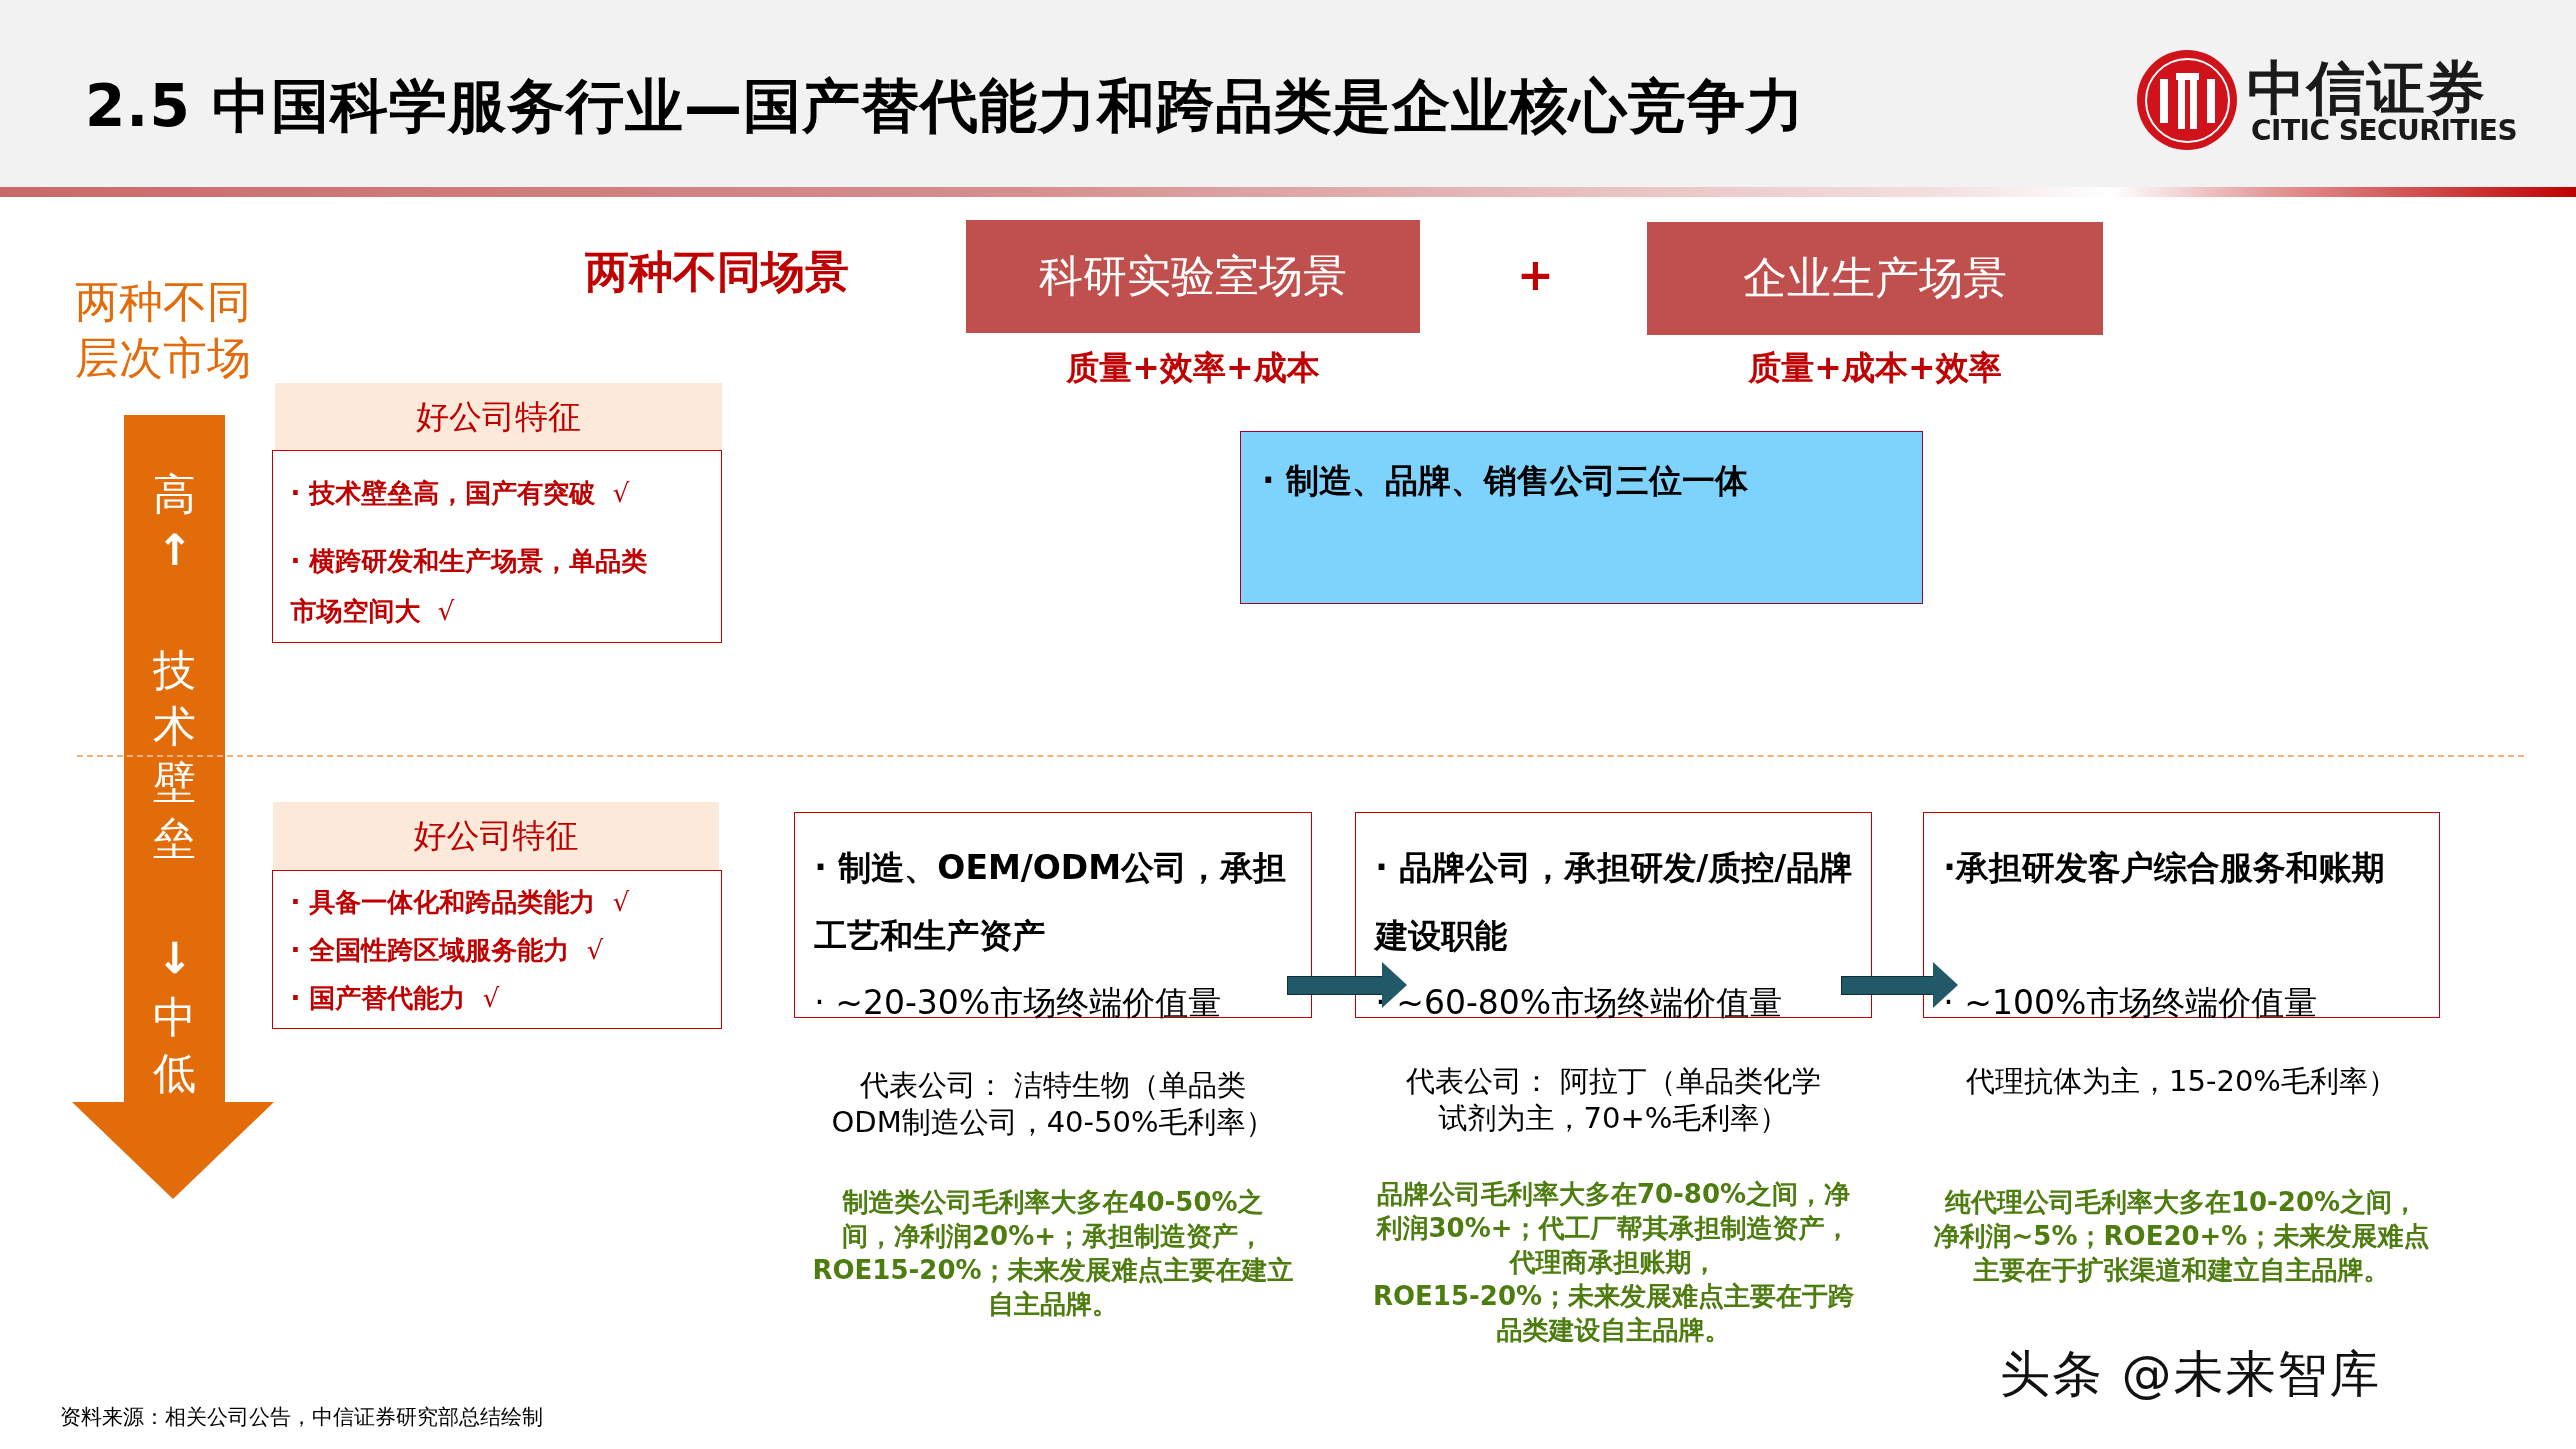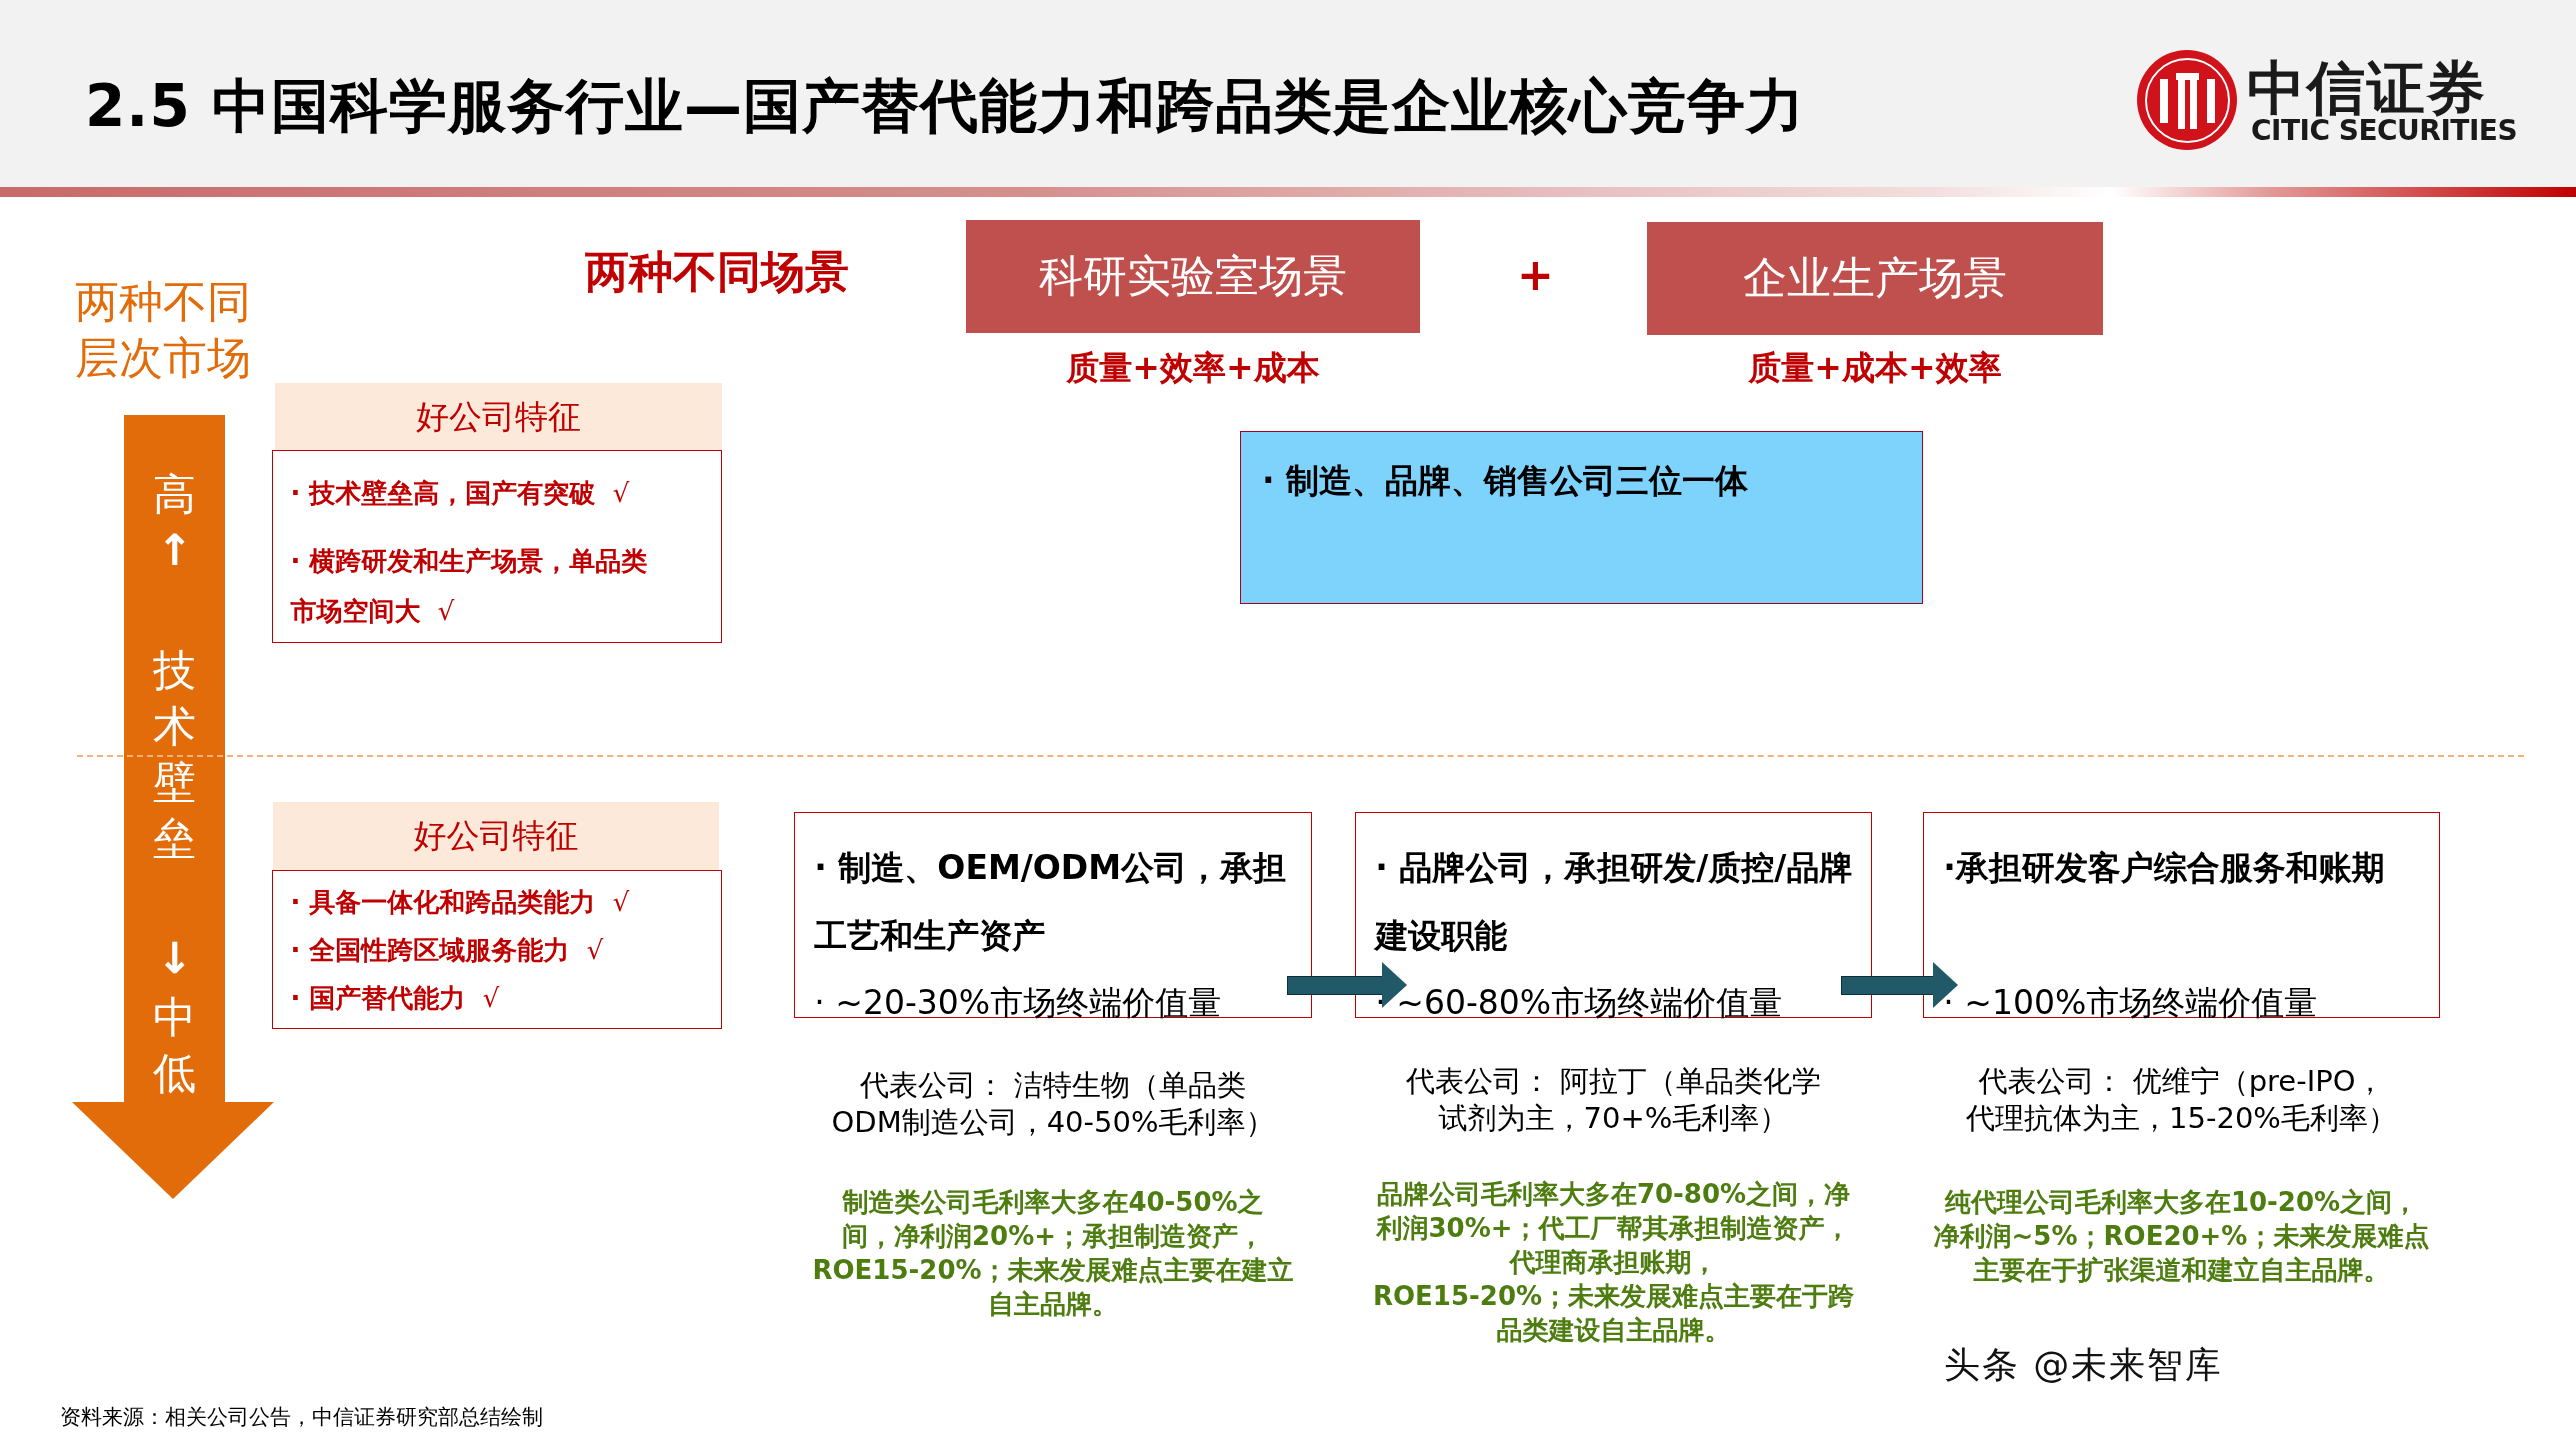--- a/index.html
+++ b/index.html
@@ -46,21 +46,21 @@
     
     .chain-box { top: 812px; height: 206px; border: 1.9px solid #c00000; background: #fff; }
     .chain-head { position: absolute; left: 19.3px; right: 13.5px; top: 21px; font-size: 33px; font-weight: bold; line-height: 68px; }
     .chain-value { position: absolute; left: 19.3px; top: 168px; font-size: 33px; white-space: nowrap; }
     .chain-arrow { height: 19.3px; background: #215968; border: 1.9px solid #0f2f38; }
     .chain-arrow-head { width: 0; height: 0; border-top: 23px solid transparent; border-bottom: 23px solid transparent; border-left: 25px solid #215968; }
     .rep { font-size: 29px; line-height: 37px; color: #000; text-align: center; }
     .note { font-size: 26px; line-height: 34px; color: #4d7c0f; font-weight: bold; text-align: center; }
 
     .footer-source { left: 60px; top: 1403px; font-size: 21px; color: #000; white-space: nowrap; }
-    .watermark { left: 1944px; top: 1341px; font-size: 36px; color: #111; white-space: nowrap; letter-spacing: 1.9px; text-align: right; }
+    .watermark { left: 2000px; top: 1341px; font-size: 50px; color: #111; white-space: nowrap; letter-spacing: 1.9px; text-align: right; }
   </style>
 </head>
 <body>
 
 <div class="abs header"></div>
 <div class="abs header-stripe"></div>
 <div class="abs page-title">2.5 中国科学服务行业—国产替代能力和跨品类是企业核心竞争力</div>
 
 <div class="abs logo-circle">
   <div class="ring"></div>
@@ -148,21 +148,20 @@
 
 <div class="abs rep" style="left:794px;top:1067px;width:518px;">
   <div>代表公司：  洁特生物（单品类</div>
     <div>ODM制造公司，40-50%毛利率）</div>
 </div>
 <div class="abs rep" style="left:1355px;top:1063px;width:517px;">
   <div>代表公司：  阿拉丁（单品类化学</div>
     <div>试剂为主，70+%毛利率）</div>
 </div>
 <div class="abs rep" style="left:1923px;top:1063px;width:517px;">
-  <div>代表公司：  优维宁（pre-IPO，</div>
     <div>代理抗体为主，15-20%毛利率）</div>
 </div>
 
 <div class="abs note" style="left:794px;top:1185px;width:518px;">
   <div>制造类公司毛利率大多在40-50%之</div>
     <div>间，净利润20%+；承担制造资产，</div>
     <div>ROE15-20%；未来发展难点主要在建立</div>
     <div>自主品牌。</div>
 </div>
 <div class="abs note" style="left:1355px;top:1177px;width:517px;">

